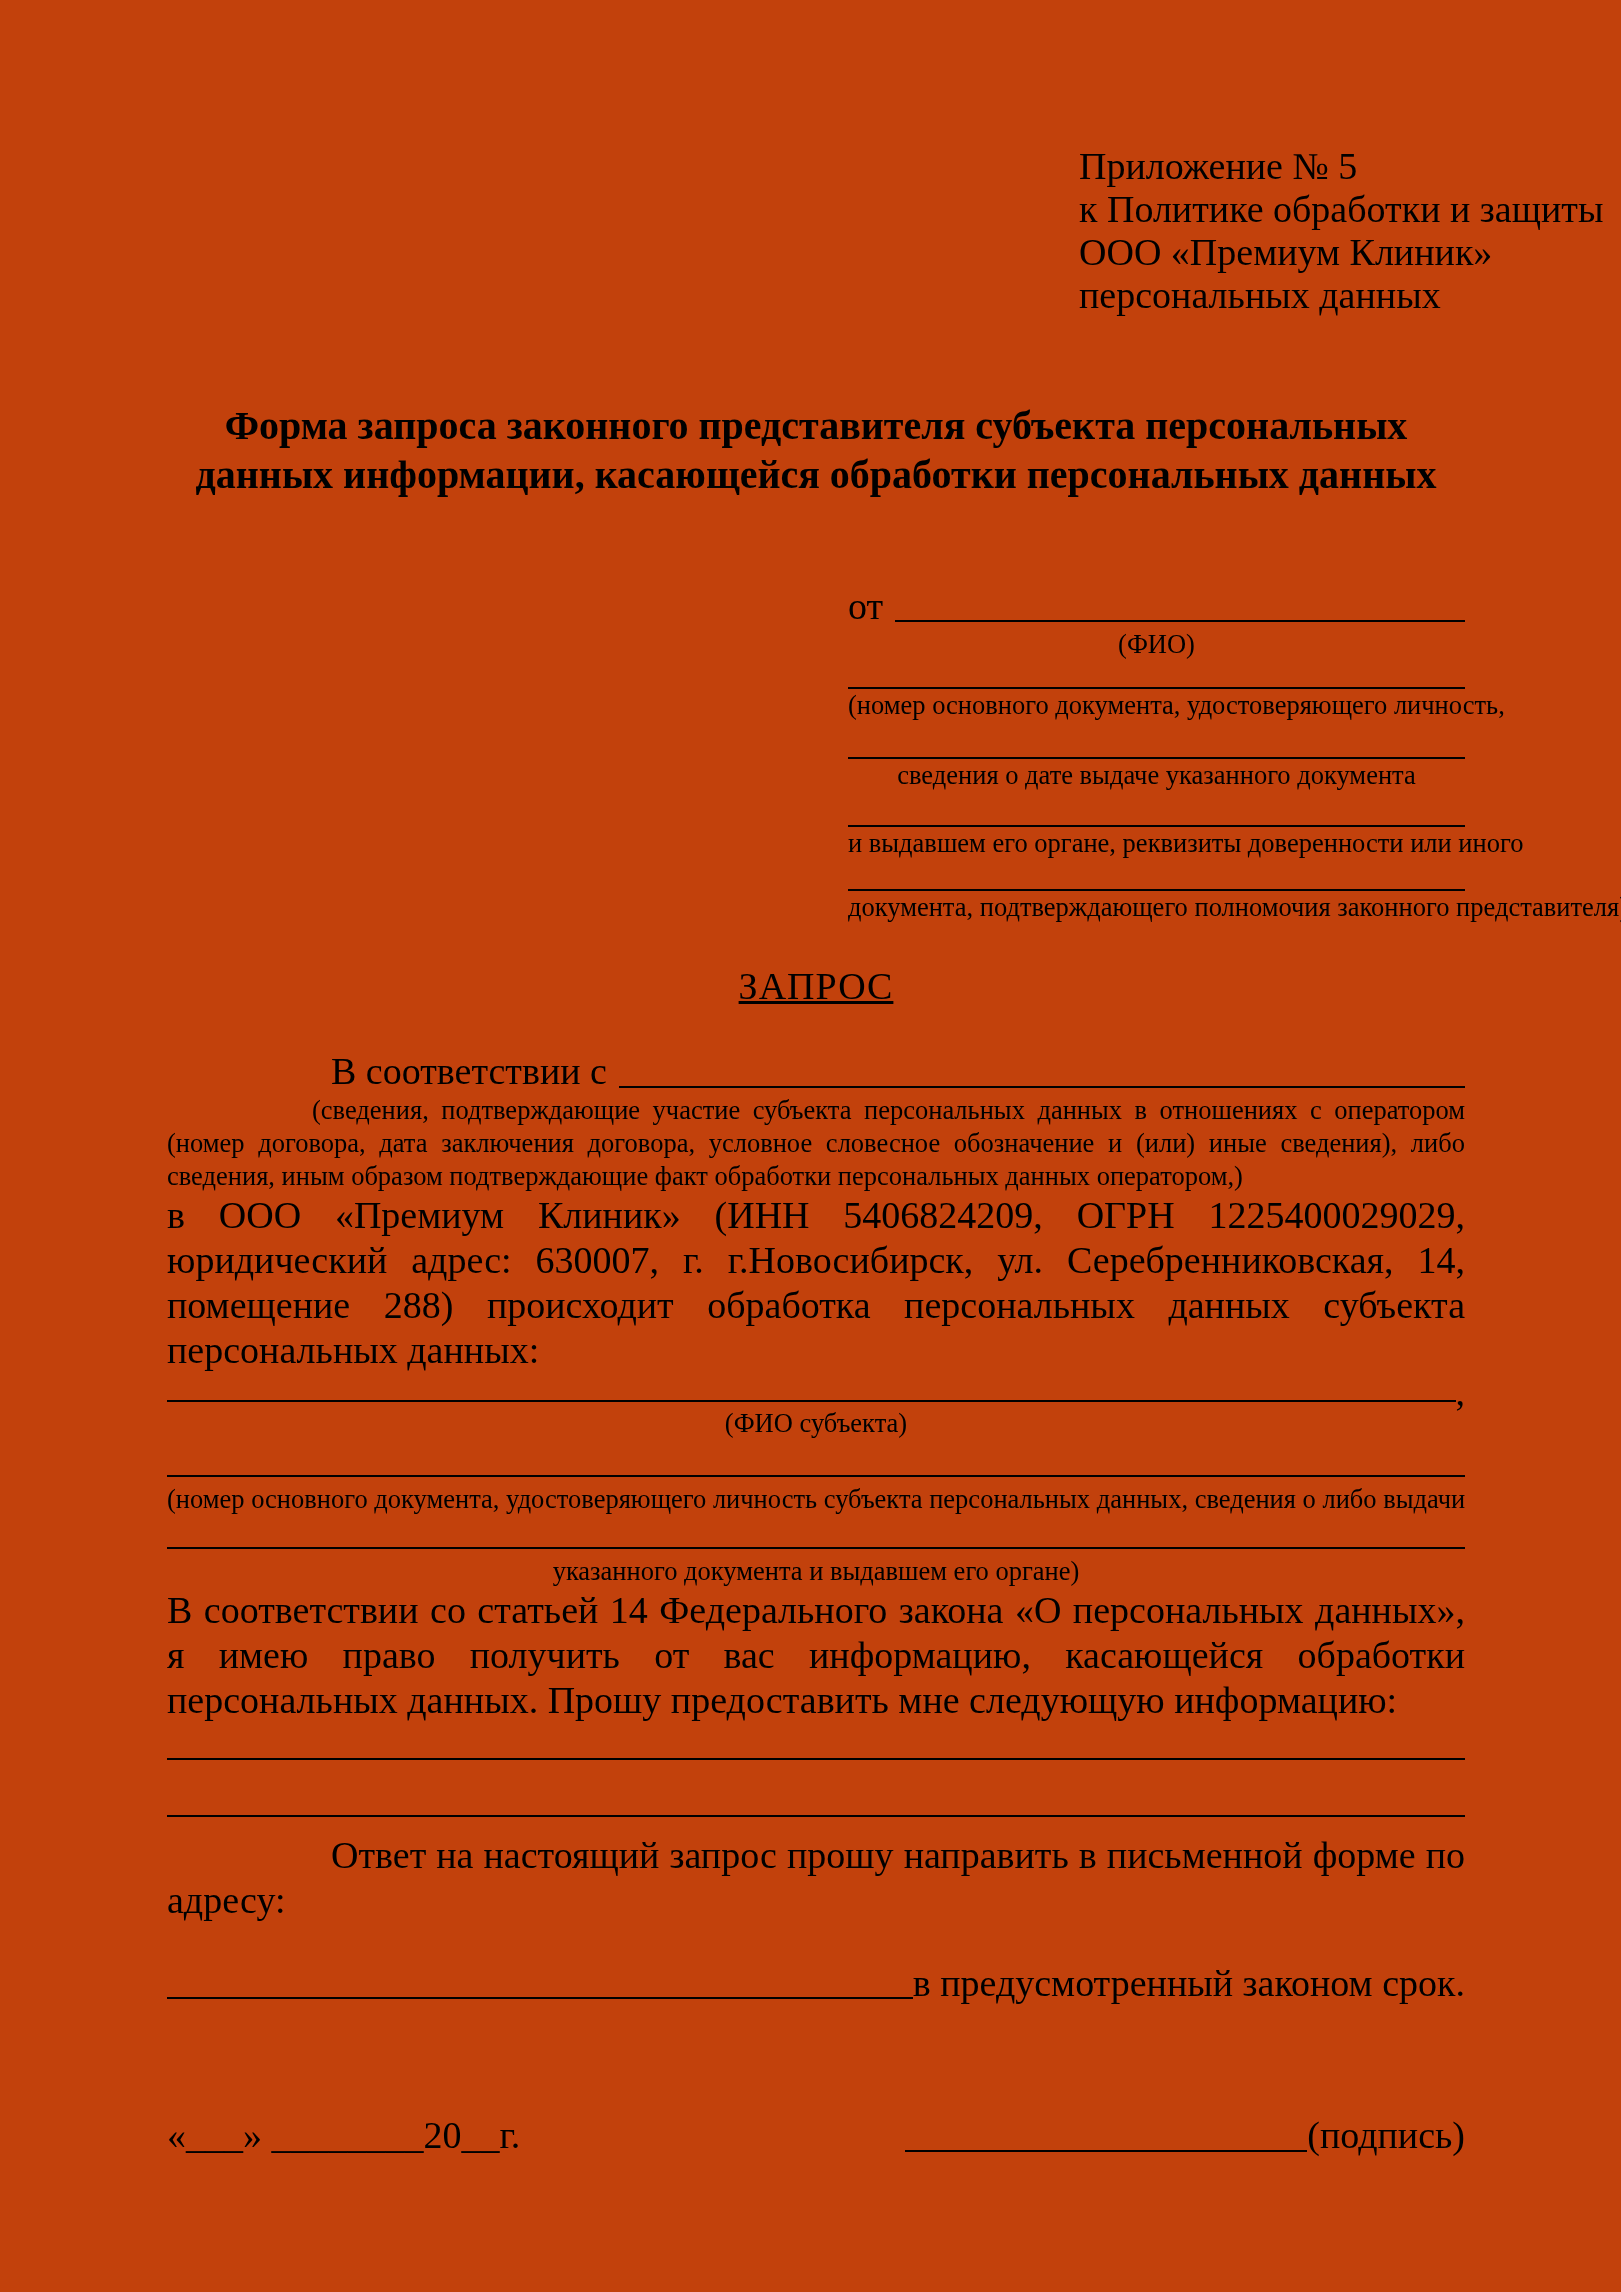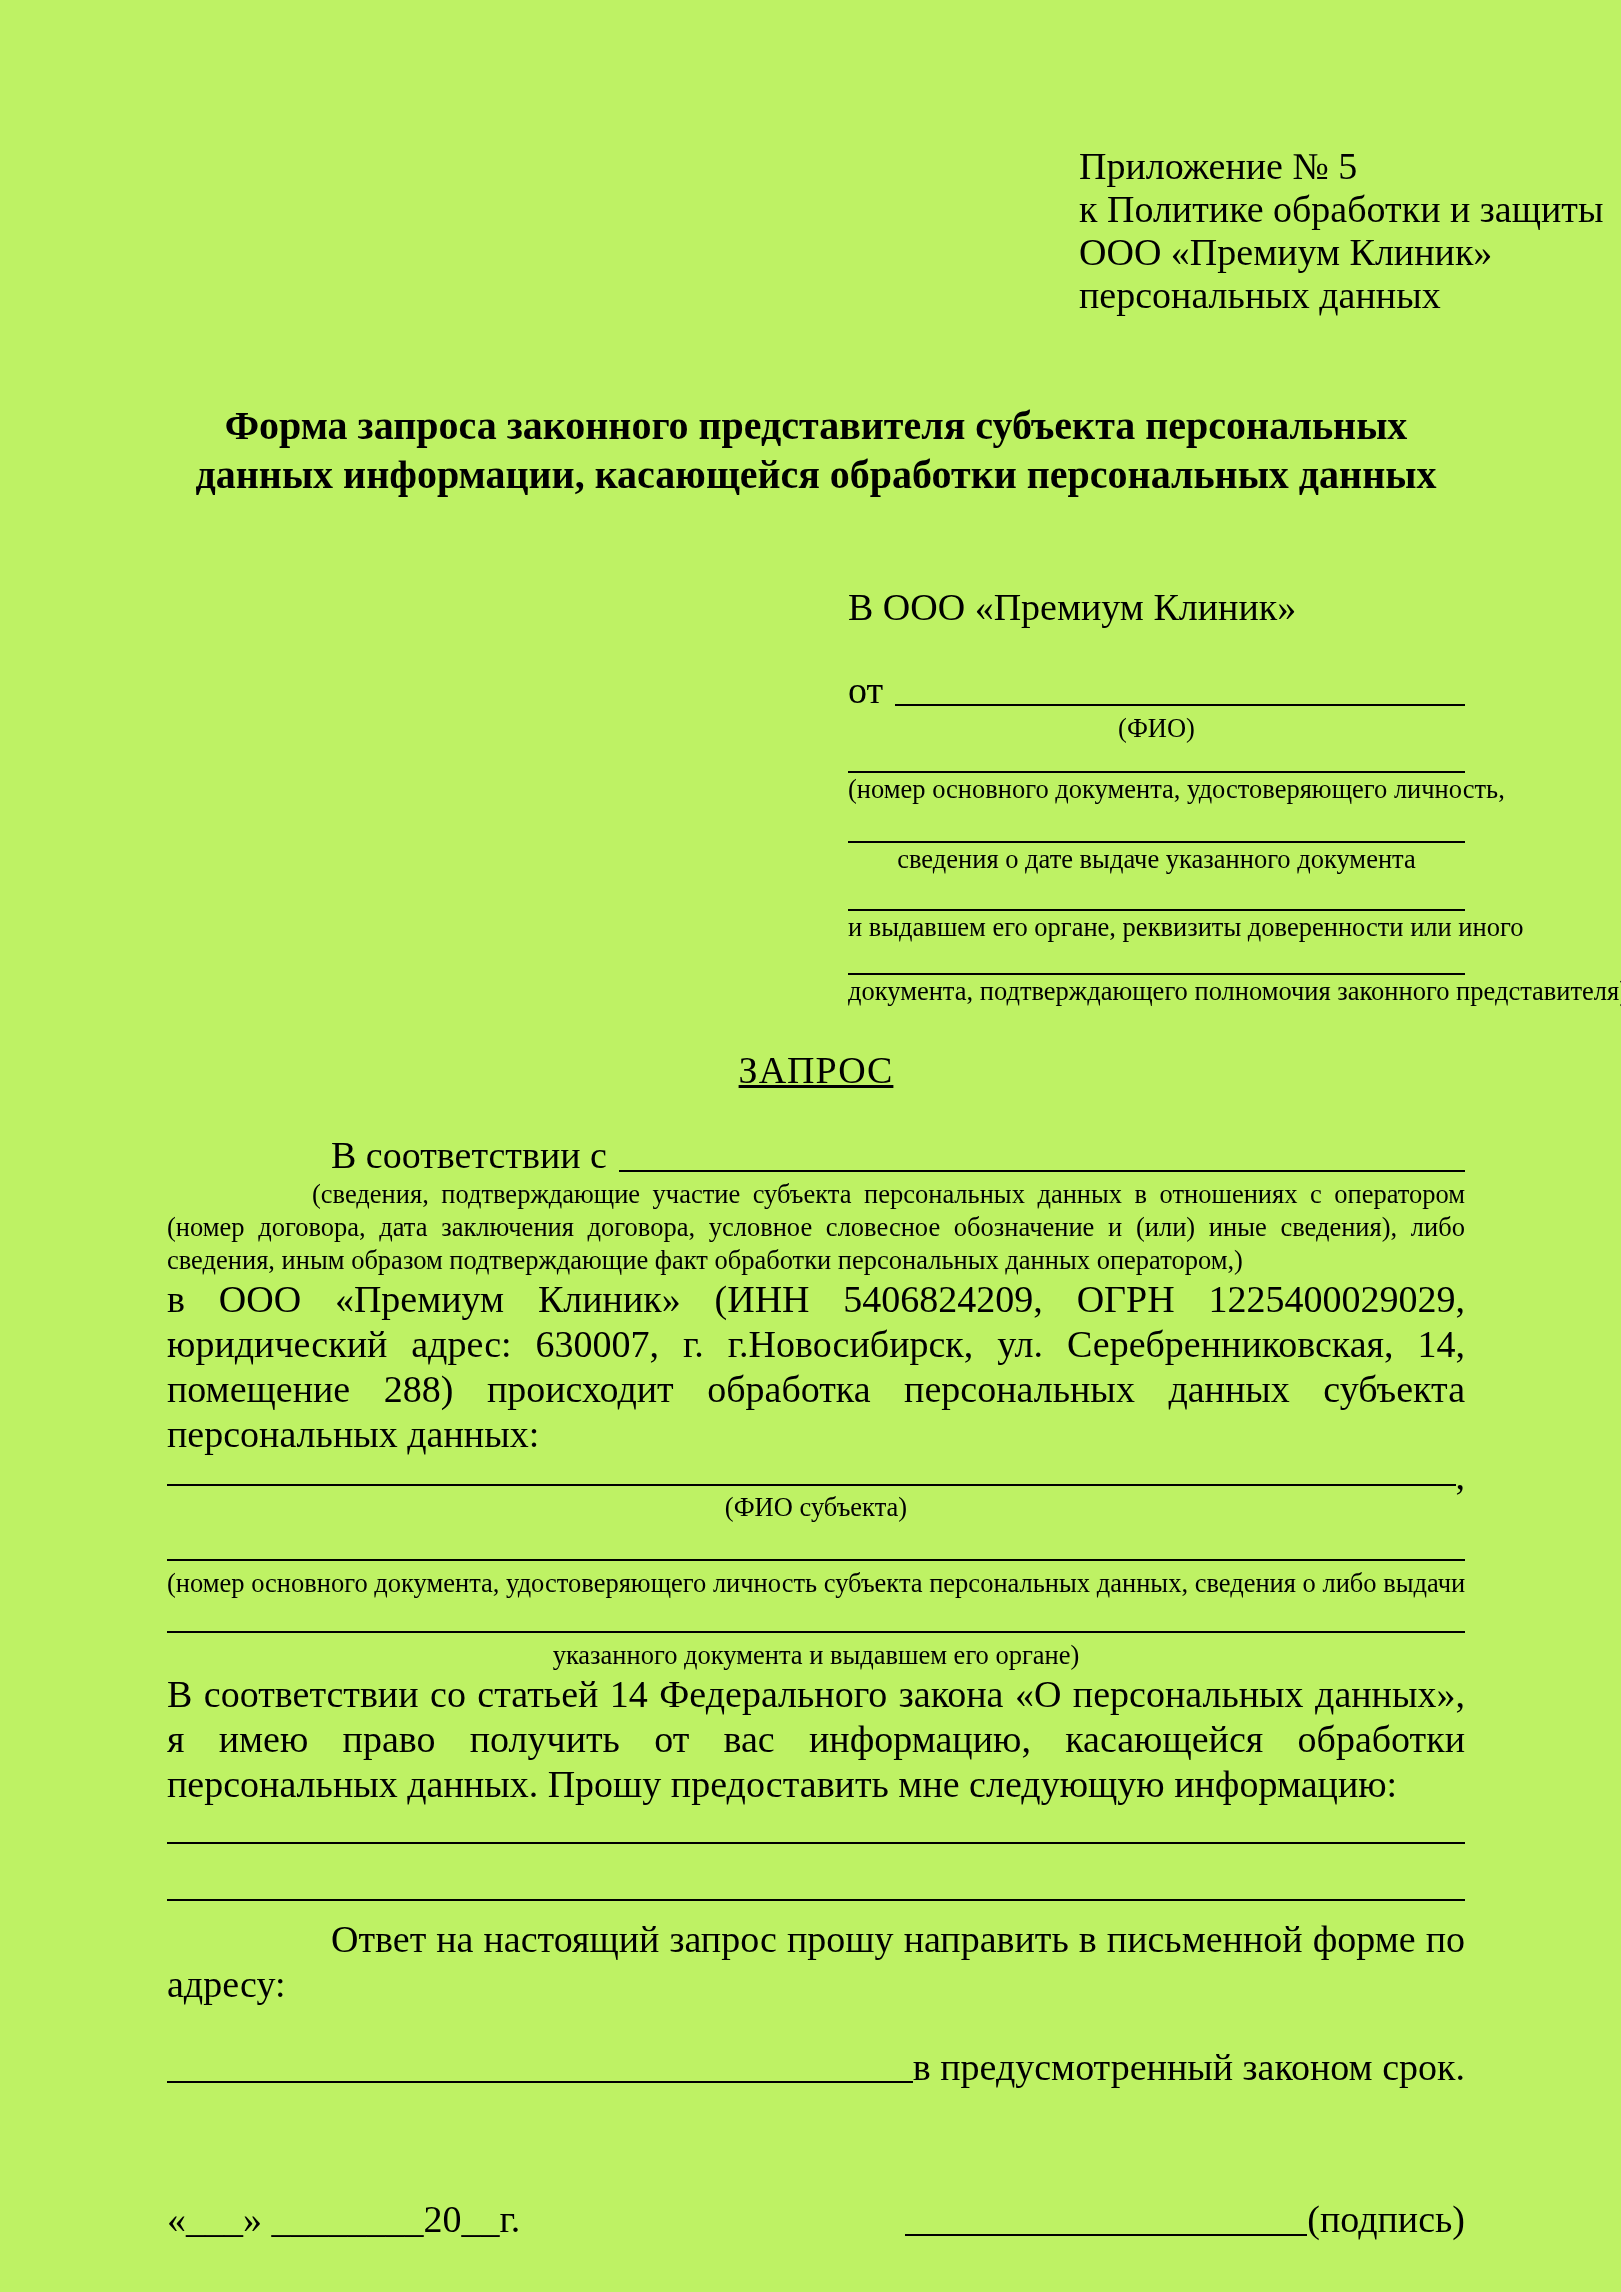--- a/index.html
+++ b/index.html
@@ -1,20 +1,20 @@
 <!DOCTYPE html>
 <html><head>
 <meta charset="utf-8">
 <style>
   html,body { margin:0; padding:0; background:#888; }
   .page {
     position:relative;
     width:1621px; height:2293px;
     margin:0 auto;
-    background:#bef264;
+    background:#c2410c;
     color:#000;
     font-family:"Liberation Serif","DejaVu Serif",serif;
     font-size:38px;
     box-sizing:border-box;
     padding:145px 156px 0 167px;
     overflow:hidden;
   }
   .hdr { margin-left:912px; line-height:43px; white-space:nowrap; }
   .title {
     margin-top:84px;
@@ -70,21 +70,20 @@
   <div class="hdr">
     <div>Приложение № 5</div>
     <div>к Политике обработки и защиты</div>
     <div>ООО «Премиум Клиник»</div>
     <div>персональных данных</div>
   </div>
 
   <div class="title">Форма запроса законного представителя субъекта персональных данных информации, касающейся обработки персональных данных</div>
 
   <div class="addr">
-    <div class="to">В ООО «Премиум Клиник»</div>
     <div class="row from-row">
       <span style="padding-right:11.8px;">от</span>
       <span class="fill"></span>
     </div>
     <div class="cap">(ФИО)</div>
 
     <div class="fgroup g1">
       <div class="fline"></div>
       <div class="cap">(номер основного документа, удостоверяющего личность,</div>
     </div>

